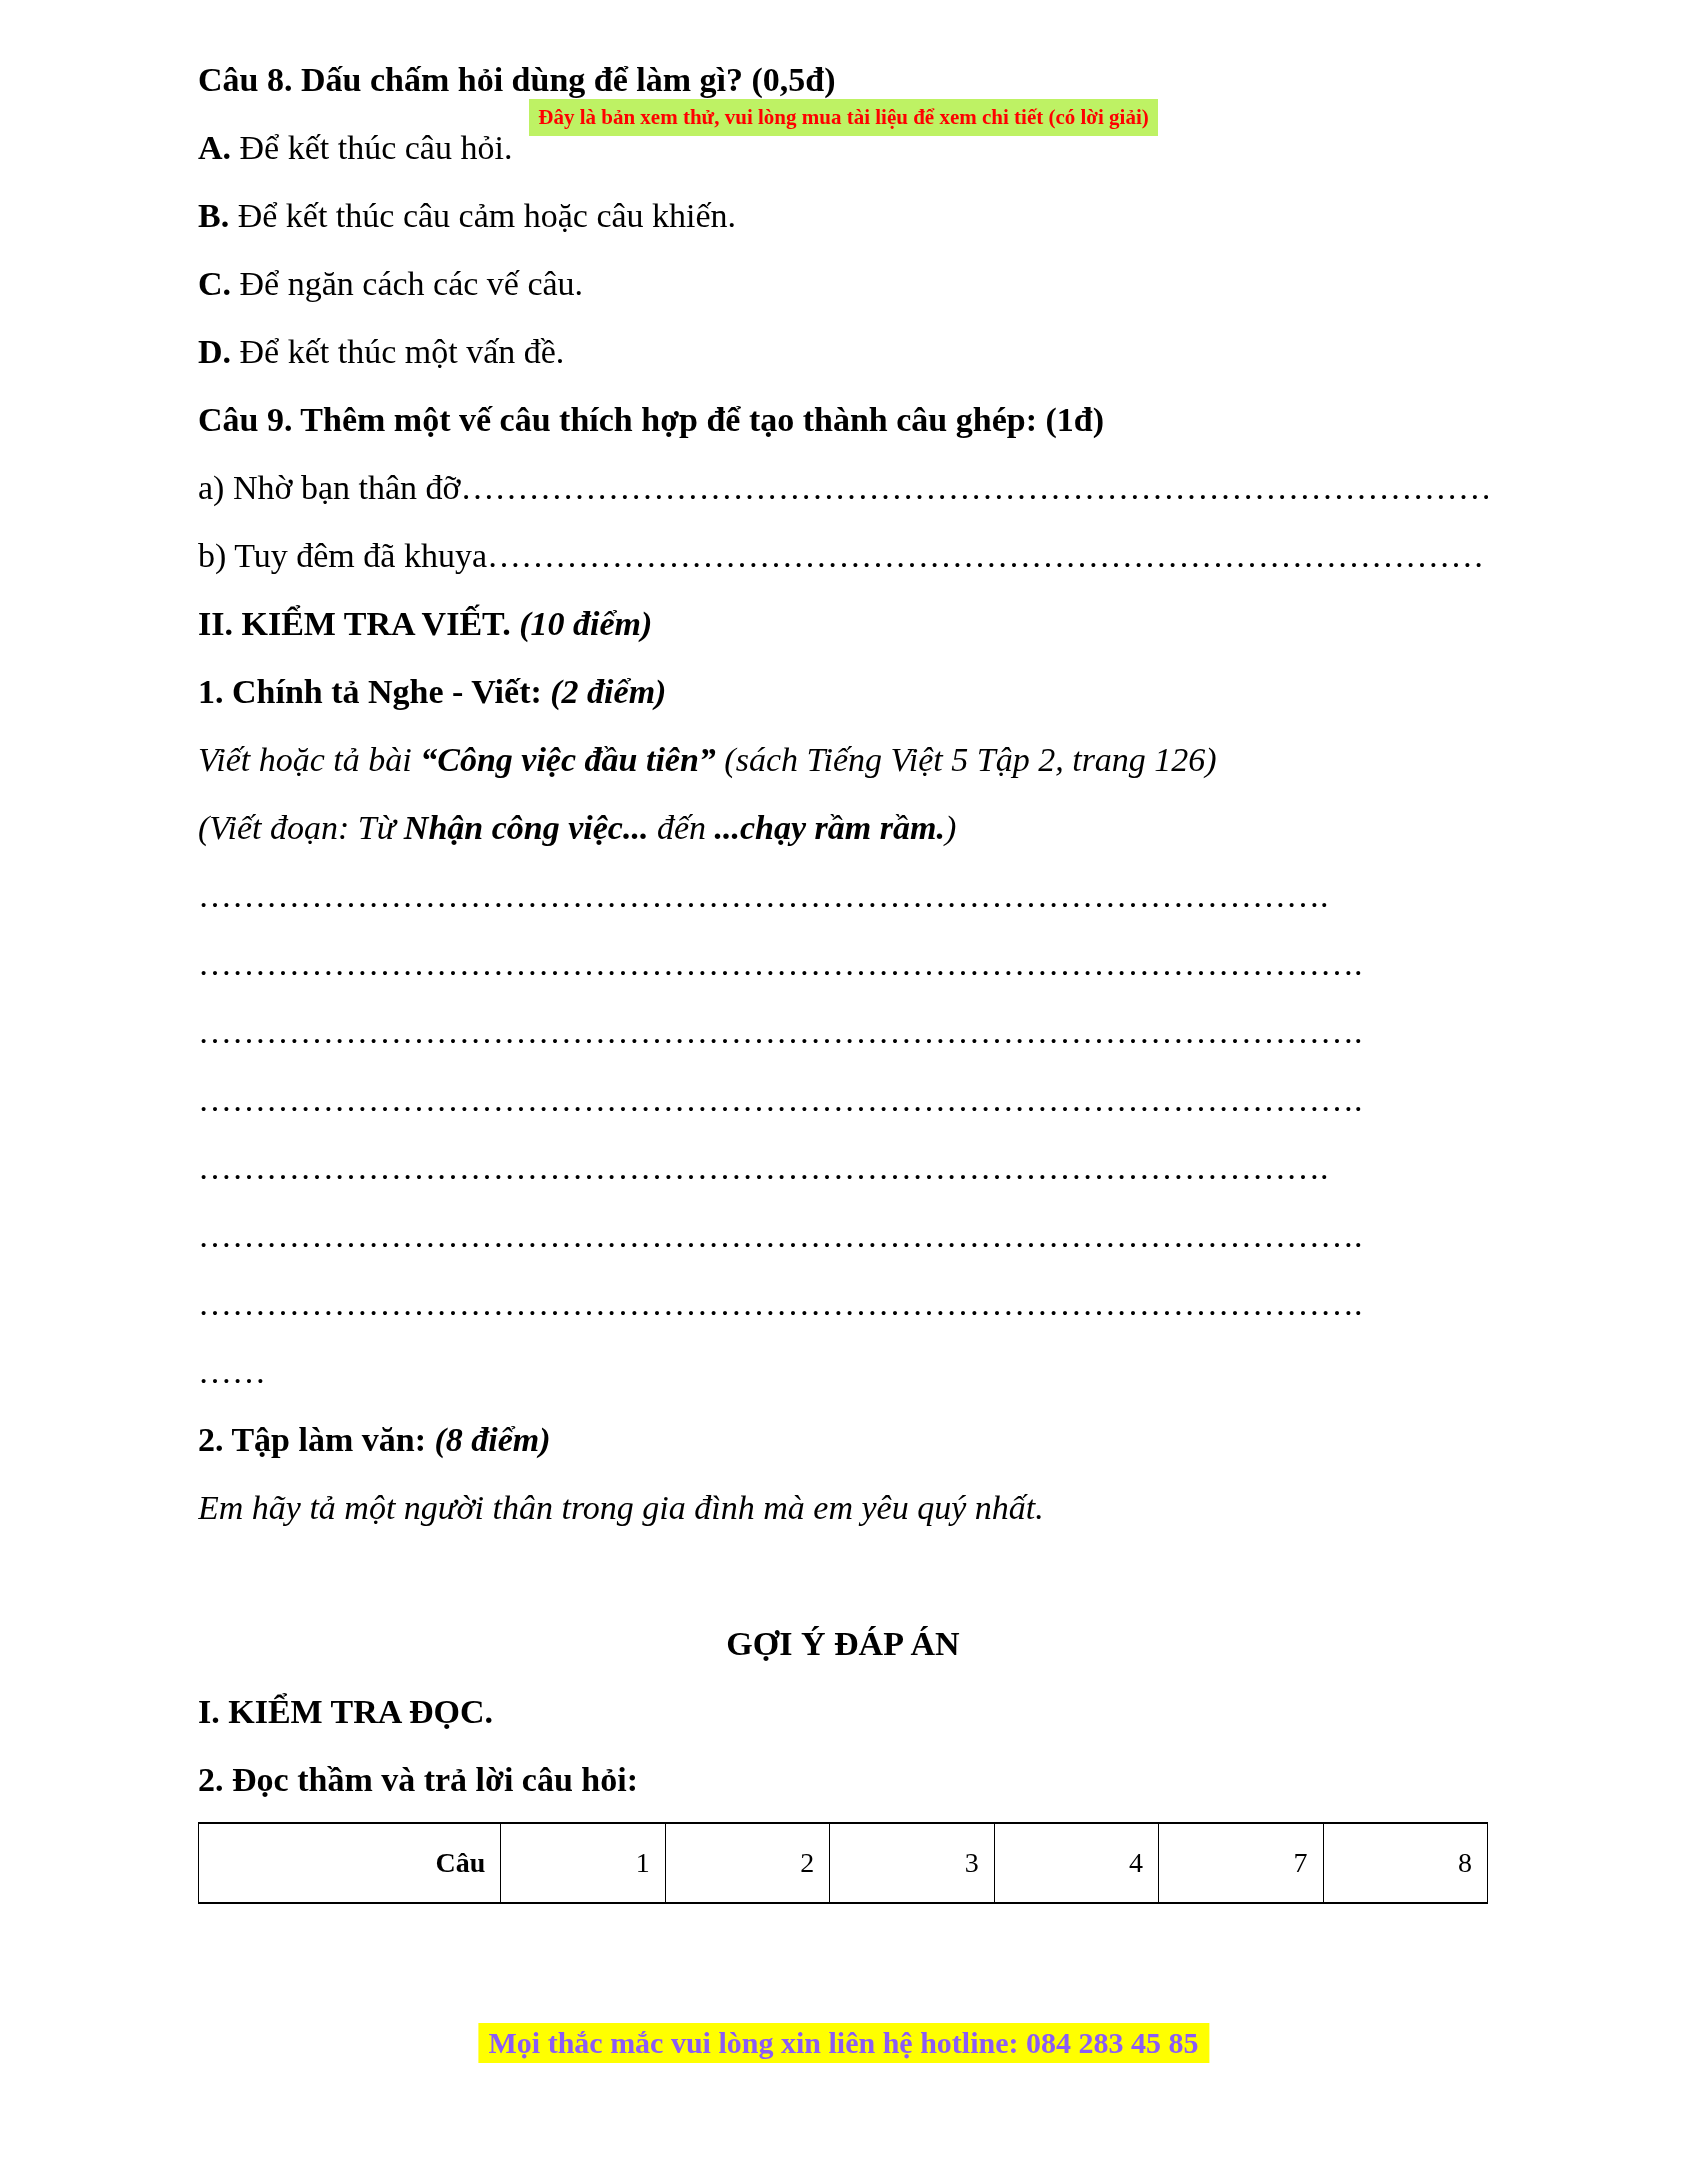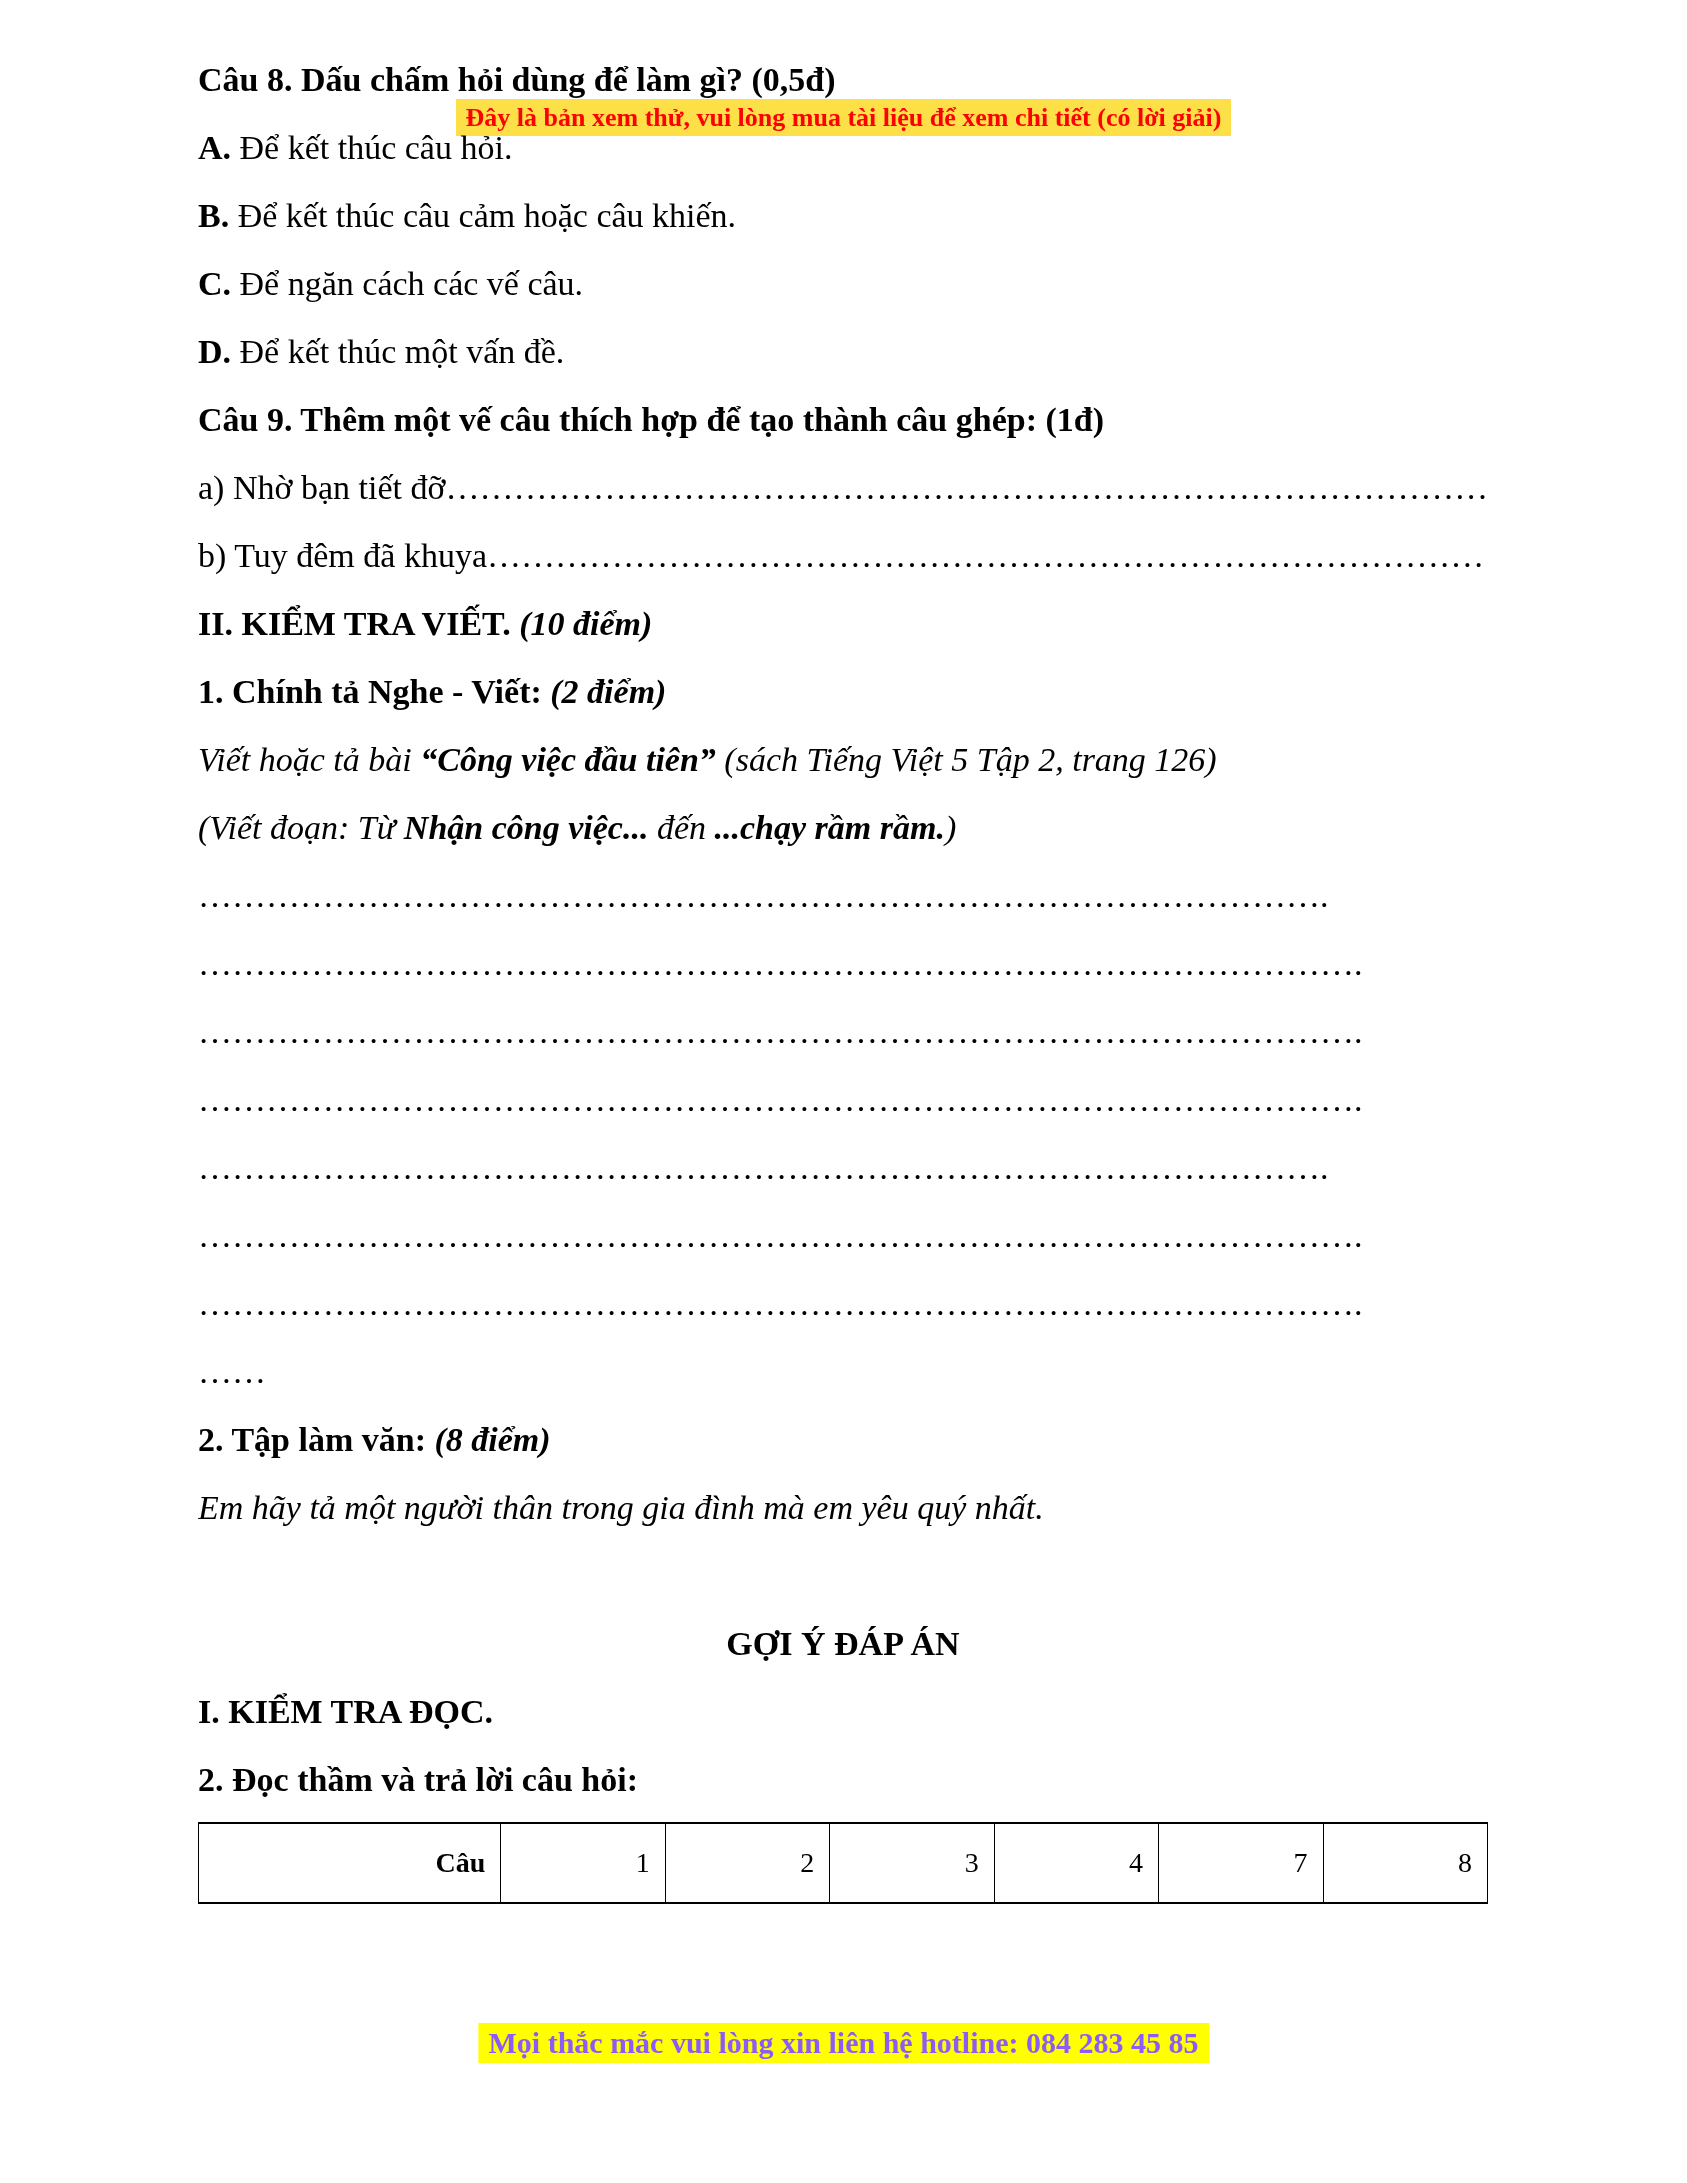--- a/index.html
+++ b/index.html
@@ -18,24 +18,24 @@
     left:198px;
     top:0;
     width:1290px;
     margin-top:8px;
   }
   .banner-top{
     margin:99px auto 0 auto;
     width:-moz-fit-content;
     width:fit-content;
     max-width:1257px;
-    background:#fde047;
+    background:#bef264;
     color:#FF0000;
     font-weight:bold;
-    font-size:26px;
+    font-size:21px;
     line-height:37px;
     padding:0 9.3px;
     white-space:nowrap;
     text-align:center;
   }
   .line{
     height:68px;
     line-height:68px;
     font-size:34px;
     white-space:nowrap;
@@ -101,21 +101,21 @@
   <div class="content">
 
     <div class="line first b">Câu 8. Dấu chấm hỏi dùng để làm gì? (0,5đ)</div>
     <div class="line"><span class="b">A.</span><span> Để kết thúc câu hỏi.</span></div>
     <div class="line"><span class="b">B.</span><span> Để kết thúc câu cảm hoặc câu khiến.</span></div>
     <div class="line"><span class="b">C.</span><span> Để ngăn cách các vế câu.</span></div>
     <div class="line"><span class="b">D.</span><span> Để kết thúc một vấn đề.</span></div>
 
     <div class="line b">Câu 9. Thêm một vế câu thích hợp để tạo thành câu ghép: (1đ)</div>
     <div class="line fill-line">
-        <span class="lbl">a) Nhờ bạn tiết đỡ</span>
+        <span class="lbl">a) Nhờ bạn thân đỡ</span>
         <span class="dots">……………………………………………………………………………………………………..</span>
       </div>
     <div class="line fill-line">
         <span class="lbl">b) Tuy đêm đã khuya</span>
         <span class="dots">……………………………………………………………………………………………………....</span>
       </div>
 
     <div class="line"><span class="b">II. KIỂM TRA VIẾT.</span><span class="bi"> (10 điểm)</span></div>
 
     <div class="line"><span class="b">1. Chính tả Nghe - Viết:</span><span class="bi"> (2 điểm)</span></div>

